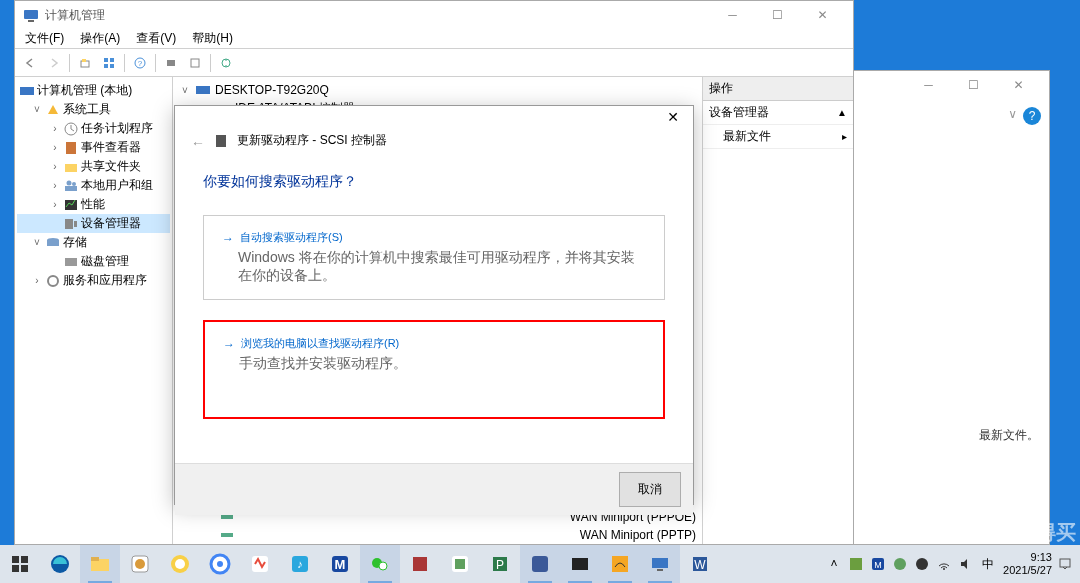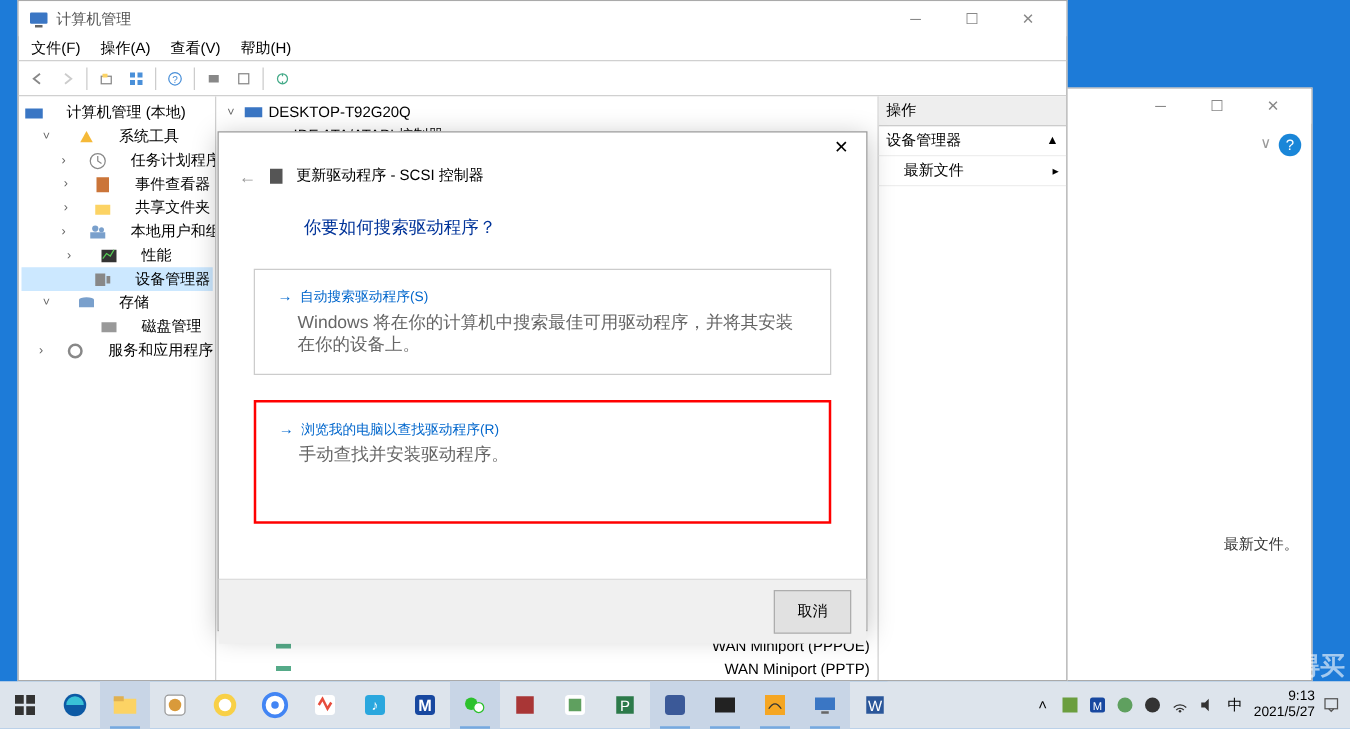--- a/index.html
+++ b/index.html
@@ -15,21 +15,21 @@
 
 .menubar { height: 20px; display: flex; align-items: center; border-bottom: 1px solid #d0d0d0; padding: 0 4px; gap: 4px; }
 .menubar span { padding: 2px 6px; font-size: 12px; }
 
 .toolbar { height: 28px; display: flex; align-items: center; border-bottom: 1px solid #d0d0d0; padding: 0 4px; gap: 2px; }
 .tbtn { width: 22px; height: 22px; display: flex; align-items: center; justify-content: center; border: 1px solid transparent; }
 .tsep { width: 1px; height: 18px; background: #ccc; margin: 0 2px; }
 
 .panes { flex: 1; display: flex; overflow: hidden; }
 .leftpane { width: 158px; border-right: 1px solid #d0d0d0; padding: 4px 2px; overflow: auto; }
-.tree-item { display: flex; align-items: center; padding: 1px 2px; font-size: 12px; gap: 18px; white-space: nowrap; }
+.tree-item { display: flex; align-items: center; padding: 1px 2px; font-size: 12px; gap: 2px; white-space: nowrap; }
 .tree-item.l1 { padding-left: 2px; }
 .tree-item.l2 { padding-left: 14px; }
 .tree-item.l3 { padding-left: 32px; }
 .tree-item.sel { background: #cce8ff; }
 .expander { width: 12px; text-align: center; color: #666; font-size: 10px; }
 .tree-icon { width: 16px; height: 16px; display: inline-flex; align-items: center; justify-content: center; }
 
 .midpane { flex: 1; border-right: 1px solid #d0d0d0; padding: 4px; overflow: auto; }
 .dev-item { display: flex; align-items: center; padding: 1px 2px; font-size: 12px; gap: 4px; }
 .dev-item.d0 { padding-left: 2px; }
@@ -49,21 +49,21 @@
 .bg-window .msg { position: absolute; bottom: 100px; left: auto; right: 10px; }
 
 
 .dialog { position: absolute; left: 174px; top: 105px; width: 520px; height: 400px; background: #fff; border: 1px solid #999; box-shadow: 0 4px 20px rgba(0,0,0,.25); display: flex; flex-direction: column; }
 .dlg-top { height: 30px; display: flex; justify-content: flex-end; align-items: center; padding: 0 6px; }
 .dlg-close { width: 28px; height: 22px; display: flex; align-items: center; justify-content: center; font-size: 14px; }
 .dlg-head { display: flex; align-items: center; gap: 8px; padding: 4px 16px 0 16px; }
 .dlg-back { font-size: 14px; color: #999; }
 .dlg-title { font-size: 12px; }
 .dlg-body { flex: 1; padding: 24px 28px; }
-.dlg-q { color: #003399; font-size: 14px; margin-bottom: 24px; margin-left: 40px; }
+.dlg-q { color: #003399; font-size: 14px; margin-bottom: 24px; }
 .opt { border: 1px solid #ccc; padding: 14px 18px; margin-bottom: 20px; cursor: pointer; }
 .opt .opt-arrow { color: #0066cc; margin-right: 6px; }
 .opt-title { color: #0066cc; font-size: 11px; }
 .opt-desc { color: #666; font-size: 14px; margin-top: 4px; margin-left: 16px; }
 .opt.hl { border: 2px solid #f00; }
 .dlg-footer { background: #f0f0f0; border-top: 1px solid #ddd; padding: 8px 12px; display: flex; justify-content: flex-end; }
 .btn { padding: 8px 18px; background: #e1e1e1; border: 1px solid #adadad; font-size: 12px; }
 
 
 .taskbar { position: absolute; left: 0; bottom: 0; width: 100%; height: 38px; background: #dde4ec; display: flex; align-items: center; }

